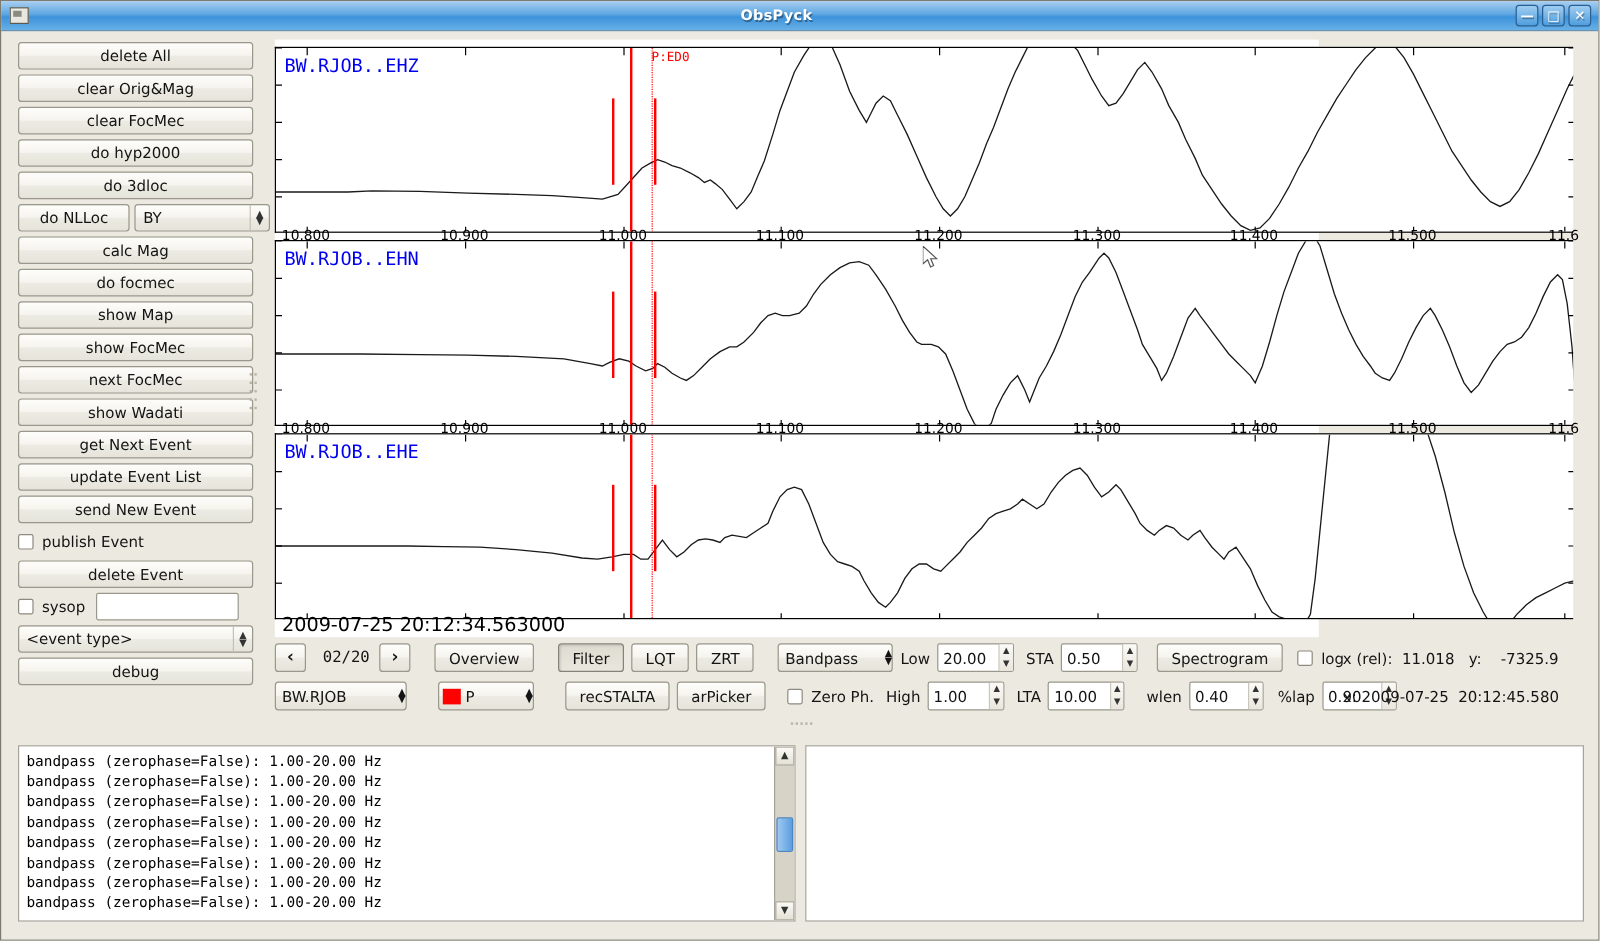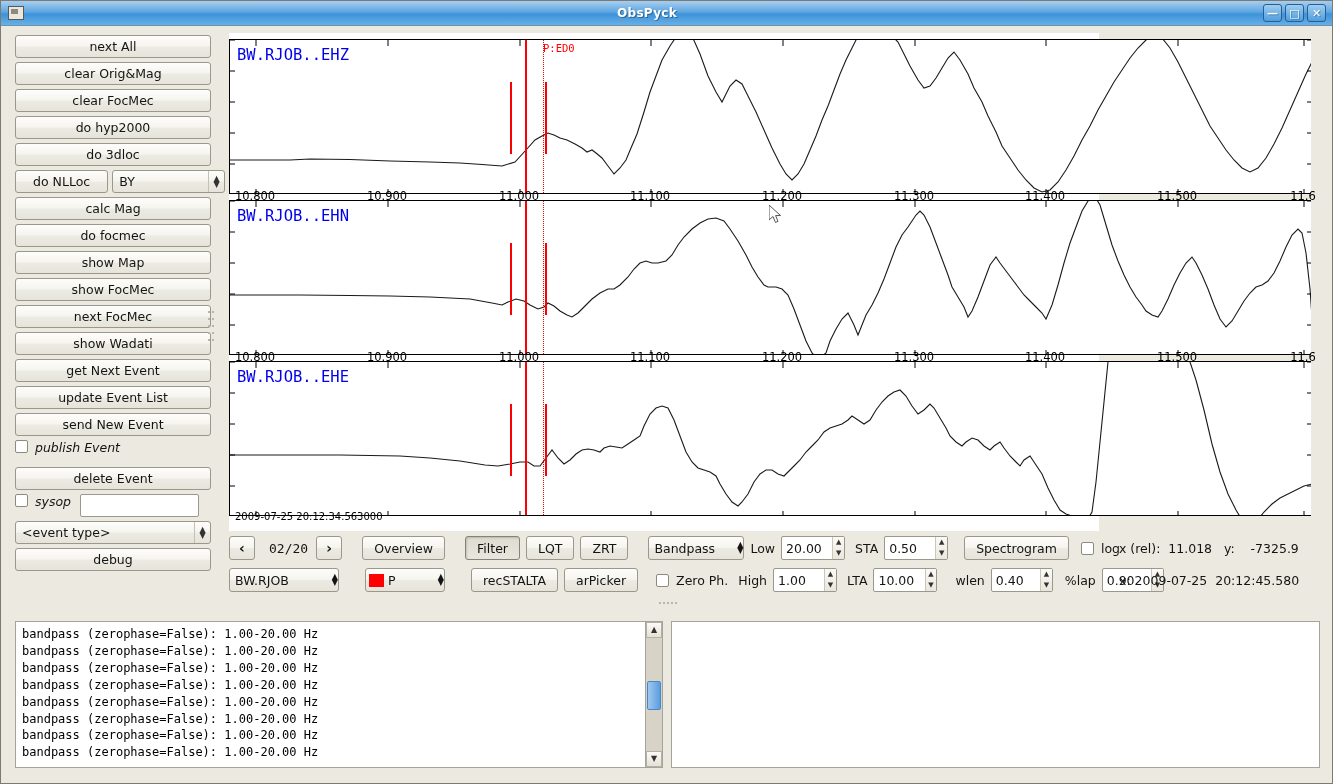--- a/index.html
+++ b/index.html
@@ -83,21 +83,21 @@
   .combo .combo-arrow {
     width: 16px; text-align: center; font-size: 9px; line-height: 1;
     border-left: 1px solid #c3c0b6; height: 100%;
     display: flex; flex-direction: column; align-items: center; justify-content: center;
     color: #333;
   }
   .combo-arrow i { font-style: normal; font-size: 8px; line-height: 6px; display: block; }
   .combo-wide { width: 196px; margin-bottom: 4px; }
 
   .check-row {
-    display: flex; align-items: flex-start; height: 23px; margin-bottom: 4px; gap: 7px; font-style: italic;
+    display: flex; align-items: center; height: 23px; margin-bottom: 4px; gap: 7px;
   }
   .cbox {
     width: 13px; height: 13px; background: #ffffff;
     border: 1px solid #8d8a80; border-radius: 2px; cursor: pointer; flex: none;
   }
   .check-label { font-size: 12.5px; color: #141414; }
   .textfield {
     height: 23px; background: #ffffff; border: 1px solid #9a978c; border-radius: 2px;
   }
 
@@ -132,21 +132,21 @@
   }
   .ticklabels {
     position: absolute; left: 0; width: 1090px; height: 16px;
     font-family: "DejaVu Sans", sans-serif; font-size: 11.5px; color: #000;
   }
   #tl1 { top: 156px; }
   #tl2 { top: 317px; }
   .ticklabels span { position: absolute; transform: translateX(-50%); white-space: nowrap; }
   #starttime {
     position: absolute; left: 6px; top: 478px;
-    font-family: "DejaVu Sans", sans-serif; font-size: 10px; color: #000;
+    font-family: "DejaVu Sans", sans-serif; font-size: 16px; color: #000;
   }
   .pickline {
     position: absolute; background: #ff0000; width: 1.6px;
   }
   .pickline-dot {
     position: absolute; width: 0; border-left: 1.6px dotted #ff0000;
   }
   .pick-label {
     position: absolute; font-family: "DejaVu Sans Mono", monospace;
     font-size: 10.5px; color: #ff0000;
@@ -265,21 +265,21 @@
       <div class="tb-btn">
           <span>□</span>
         </div>
       <div class="tb-btn">
           <span>✕</span>
         </div>
     </div>
   </div>
 
   <div id="sidebar">
-    <button class="btn">next All</button>
+    <button class="btn">delete All</button>
     <button class="btn">clear Orig&amp;Mag</button>
     <button class="btn">clear FocMec</button>
     <button class="btn">do hyp2000</button>
     <button class="btn">do 3dloc</button>
 
     <div class="row">
       <button class="btn btn-half">do NLLoc</button>
       <div class="combo">
         <span class="combo-label">BY</span>
         <span class="combo-arrow">

